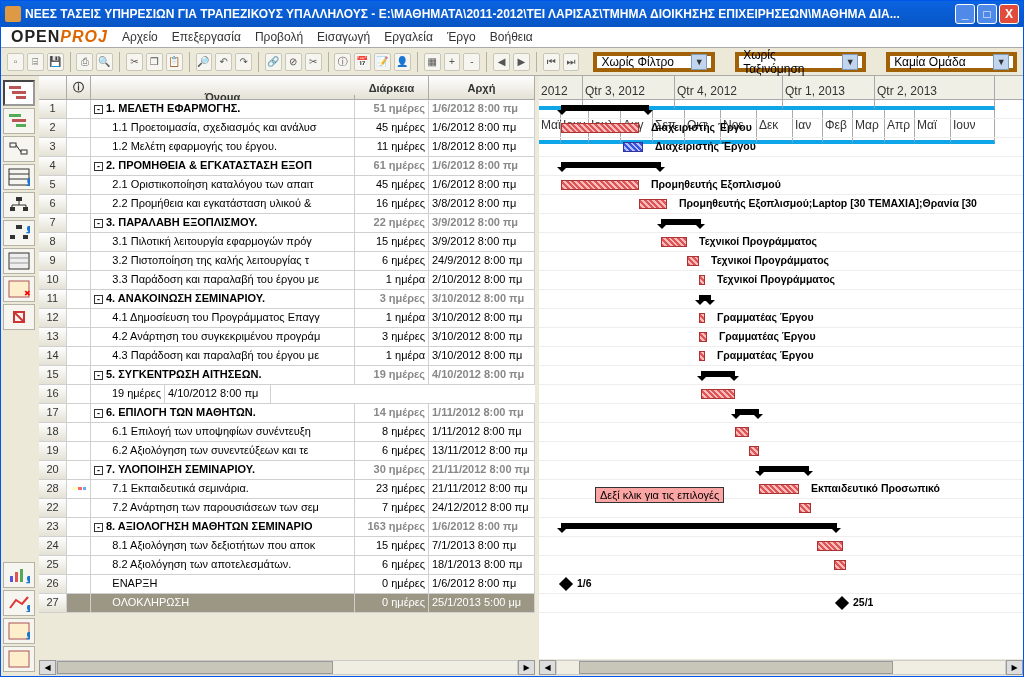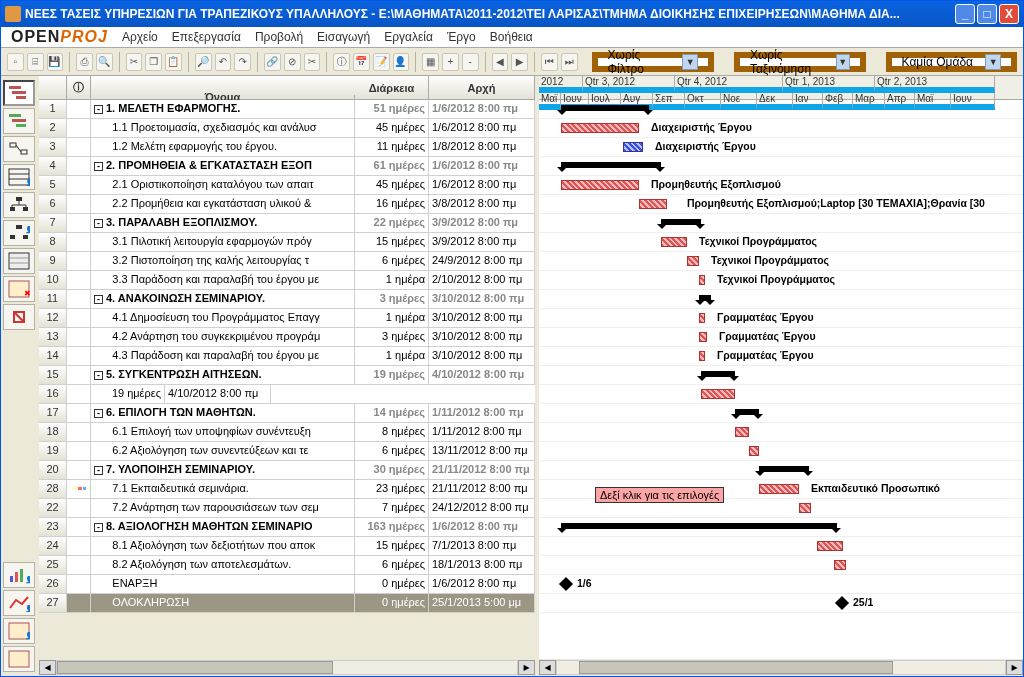--- a/index.html
+++ b/index.html
@@ -13,21 +13,21 @@
   .winbtn.min, .winbtn.max { background: #4f8ae8; }
   .winbtn.close { background: #e04b3a; }
   .logobar { height: 21px; background: #fff; display: flex; align-items: center; padding-left: 10px; border-bottom: 1px solid #aaa; }
   .logo { font-size: 16px; font-weight: bold; letter-spacing: 1px;}
   .logo .o1 { color: #222; } .logo .proj { color: #d60; font-style: italic;}
   .menubar { display: flex; gap: 14px; padding-left: 14px; font-size: 12px; color: #333;}
   .menubar span { cursor: pointer; }
   .toolbar { height: 28px; background: #ece9d8; border-bottom: 1px solid #aaa; display: flex; align-items: center; padding: 0 6px; gap: 3px; }
   .tbtn { width: 18px; height: 18px; border: 1px solid #c9c7ba; background: #f6f5f0; border-radius: 2px; cursor: pointer; display:flex; align-items:center; justify-content:center; font-size:10px; color:#555;}
   .tsep { width: 1px; height: 20px; background: #b5b3a5; margin: 0 3px; }
-  .combo { height: 20px; border: 6px solid #a16207; background: #fff; font-size: 12px; padding: 0 10px; display: flex; align-items: center; justify-content: space-between; cursor: pointer; }
+  .combo { height: 20px; border: 4px solid #a16207; background: #fff; font-size: 12px; padding: 0 4px; display: flex; align-items: center; justify-content: space-between; cursor: pointer; }
   .combo .arrow { width: 16px; height: 16px; background: #c1d5ee; color:#333; display:flex; align-items:center; justify-content:center; font-size:9px; margin-left:4px; border:1px solid #7f9db9;}
   .workarea { flex: 1; display: flex; overflow: hidden; }
   .leftbar { width: 38px; background: #ece9d8; display: flex; flex-direction: column; padding: 4px 2px; gap: 2px; }
   .lbtn { width: 32px; height: 26px; border: 1px solid #b5b3a5; background: #f6f5f0; cursor: pointer; display:flex; align-items:center; justify-content:center;}
   .lbtn.sel { background: #fff; border:2px inset #999; }
   .lbtn svg { width:22px; height:18px;}
   .mainarea { flex: 1; display: flex; flex-direction: column; overflow: hidden; }
   .split { flex: 1; display: flex; overflow: hidden; }
   .gridpane { width: 500px; display: flex; flex-direction: column; border-right: 4px solid #ece9d8; }
   .ghead { display: flex; background: linear-gradient(#fefefe,#e4e2d5); height: 24px; border-bottom: 1px solid #aaa; flex-shrink: 0;}
@@ -46,21 +46,21 @@
   .gc.rownum { width: 28px; text-align: center; background: linear-gradient(#fefefe,#e4e2d5); font-weight:normal; color:#333;}
   .gc.ind { width: 24px; display:flex; align-items:center; justify-content:center;}
   .gc.name { flex: 1; }
   .gc.dur { width: 74px; text-align: right; }
   .gc.start { width: 106px; }
   .outline { display:inline-block; width:9px; height:9px; border:1px solid #333; line-height:7px; text-align:center; font-size:9px; margin-right:3px; background:#fff;}
   .task-icon { width:14px; height:10px; }
   .ganttpane { flex: 1; display: flex; flex-direction: column; overflow: hidden; background:#fff;}
   .tlhead { height: 24px; border-bottom: 1px solid #aaa; background:#f0efe6; display:flex; flex-direction:column; flex-shrink:0;}
   .tlrow { flex:1; display:flex;}
-  .tlcell { border-right:1px solid #aaa; border-bottom:6px solid #0ea5e9; font-size:10px; color:#333; padding:0 2px; display:flex; align-items:center;}
+  .tlcell { border-right:1px solid #aaa; border-bottom:4px solid #0ea5e9; font-size:12px; color:#333; padding:8px 2px; display:flex; align-items:center;}
   .ganttbody { flex:1; position:relative; overflow:hidden;}
   .ganttrow { height:19px; border-bottom:1px solid #eee; position:relative;}
   .sbar { position:absolute; height:6px; top:5px; background:#000;}
   .sbar::before,.sbar::after{content:"";position:absolute;top:5px;border-left:5px solid transparent;border-right:5px solid transparent;border-top:5px solid #000;}
   .sbar::before{left:-4px;} .sbar::after{right:-4px;}
   .tbar { position:absolute; height:10px; top:4px; background:repeating-linear-gradient(45deg,#d55,#d55 2px,#fbb 2px,#fbb 4px); border:1px solid #a33;}
   .tbar.blue { background:repeating-linear-gradient(45deg,#35d,#35d 2px,#bbf 2px,#bbf 4px); border-color:#339;}
   .mlabel { position:absolute; font-size:10.5px; font-weight:bold; top:2px; white-space:nowrap;}
   .mstone { position:absolute; width:10px; height:10px; background:#000; transform:rotate(45deg); top:4px;}
   .tooltip { position:absolute; background:#fca5a5; border:1px solid #333; padding:1px 4px; font-size:11px; z-index:10;}
@@ -499,21 +499,21 @@
               </div>
               <div class="ganttrow">
                 <div class="sbar" style="left: 22px; width: 100px;"></div>
               </div>
               <div class="ganttrow">
                 <div class="tbar" style="left: 22px; width: 78px;"></div>
                 <div class="mlabel" style="left: 112px;">Προμηθευτής Εξοπλισμού</div>
               </div>
               <div class="ganttrow">
                 <div class="tbar" style="left: 100px; width: 28px;"></div>
-                <div class="mlabel" style="left: 140px; margin-left: 8px;">Προμηθευτής Εξοπλισμού;Laptop [30 ΤΕΜΑΧΙΑ];Θρανία [30</div>
+                <div class="mlabel" style="left: 140px;">Προμηθευτής Εξοπλισμού;Laptop [30 ΤΕΜΑΧΙΑ];Θρανία [30</div>
               </div>
               <div class="ganttrow">
                 <div class="sbar" style="left: 122px; width: 40px;"></div>
               </div>
               <div class="ganttrow">
                 <div class="tbar" style="left: 122px; width: 26px;"></div>
                 <div class="mlabel" style="left: 160px;">Τεχνικοί Προγράμματος</div>
               </div>
               <div class="ganttrow">
                 <div class="tbar" style="left: 148px; width: 12px;"></div>

